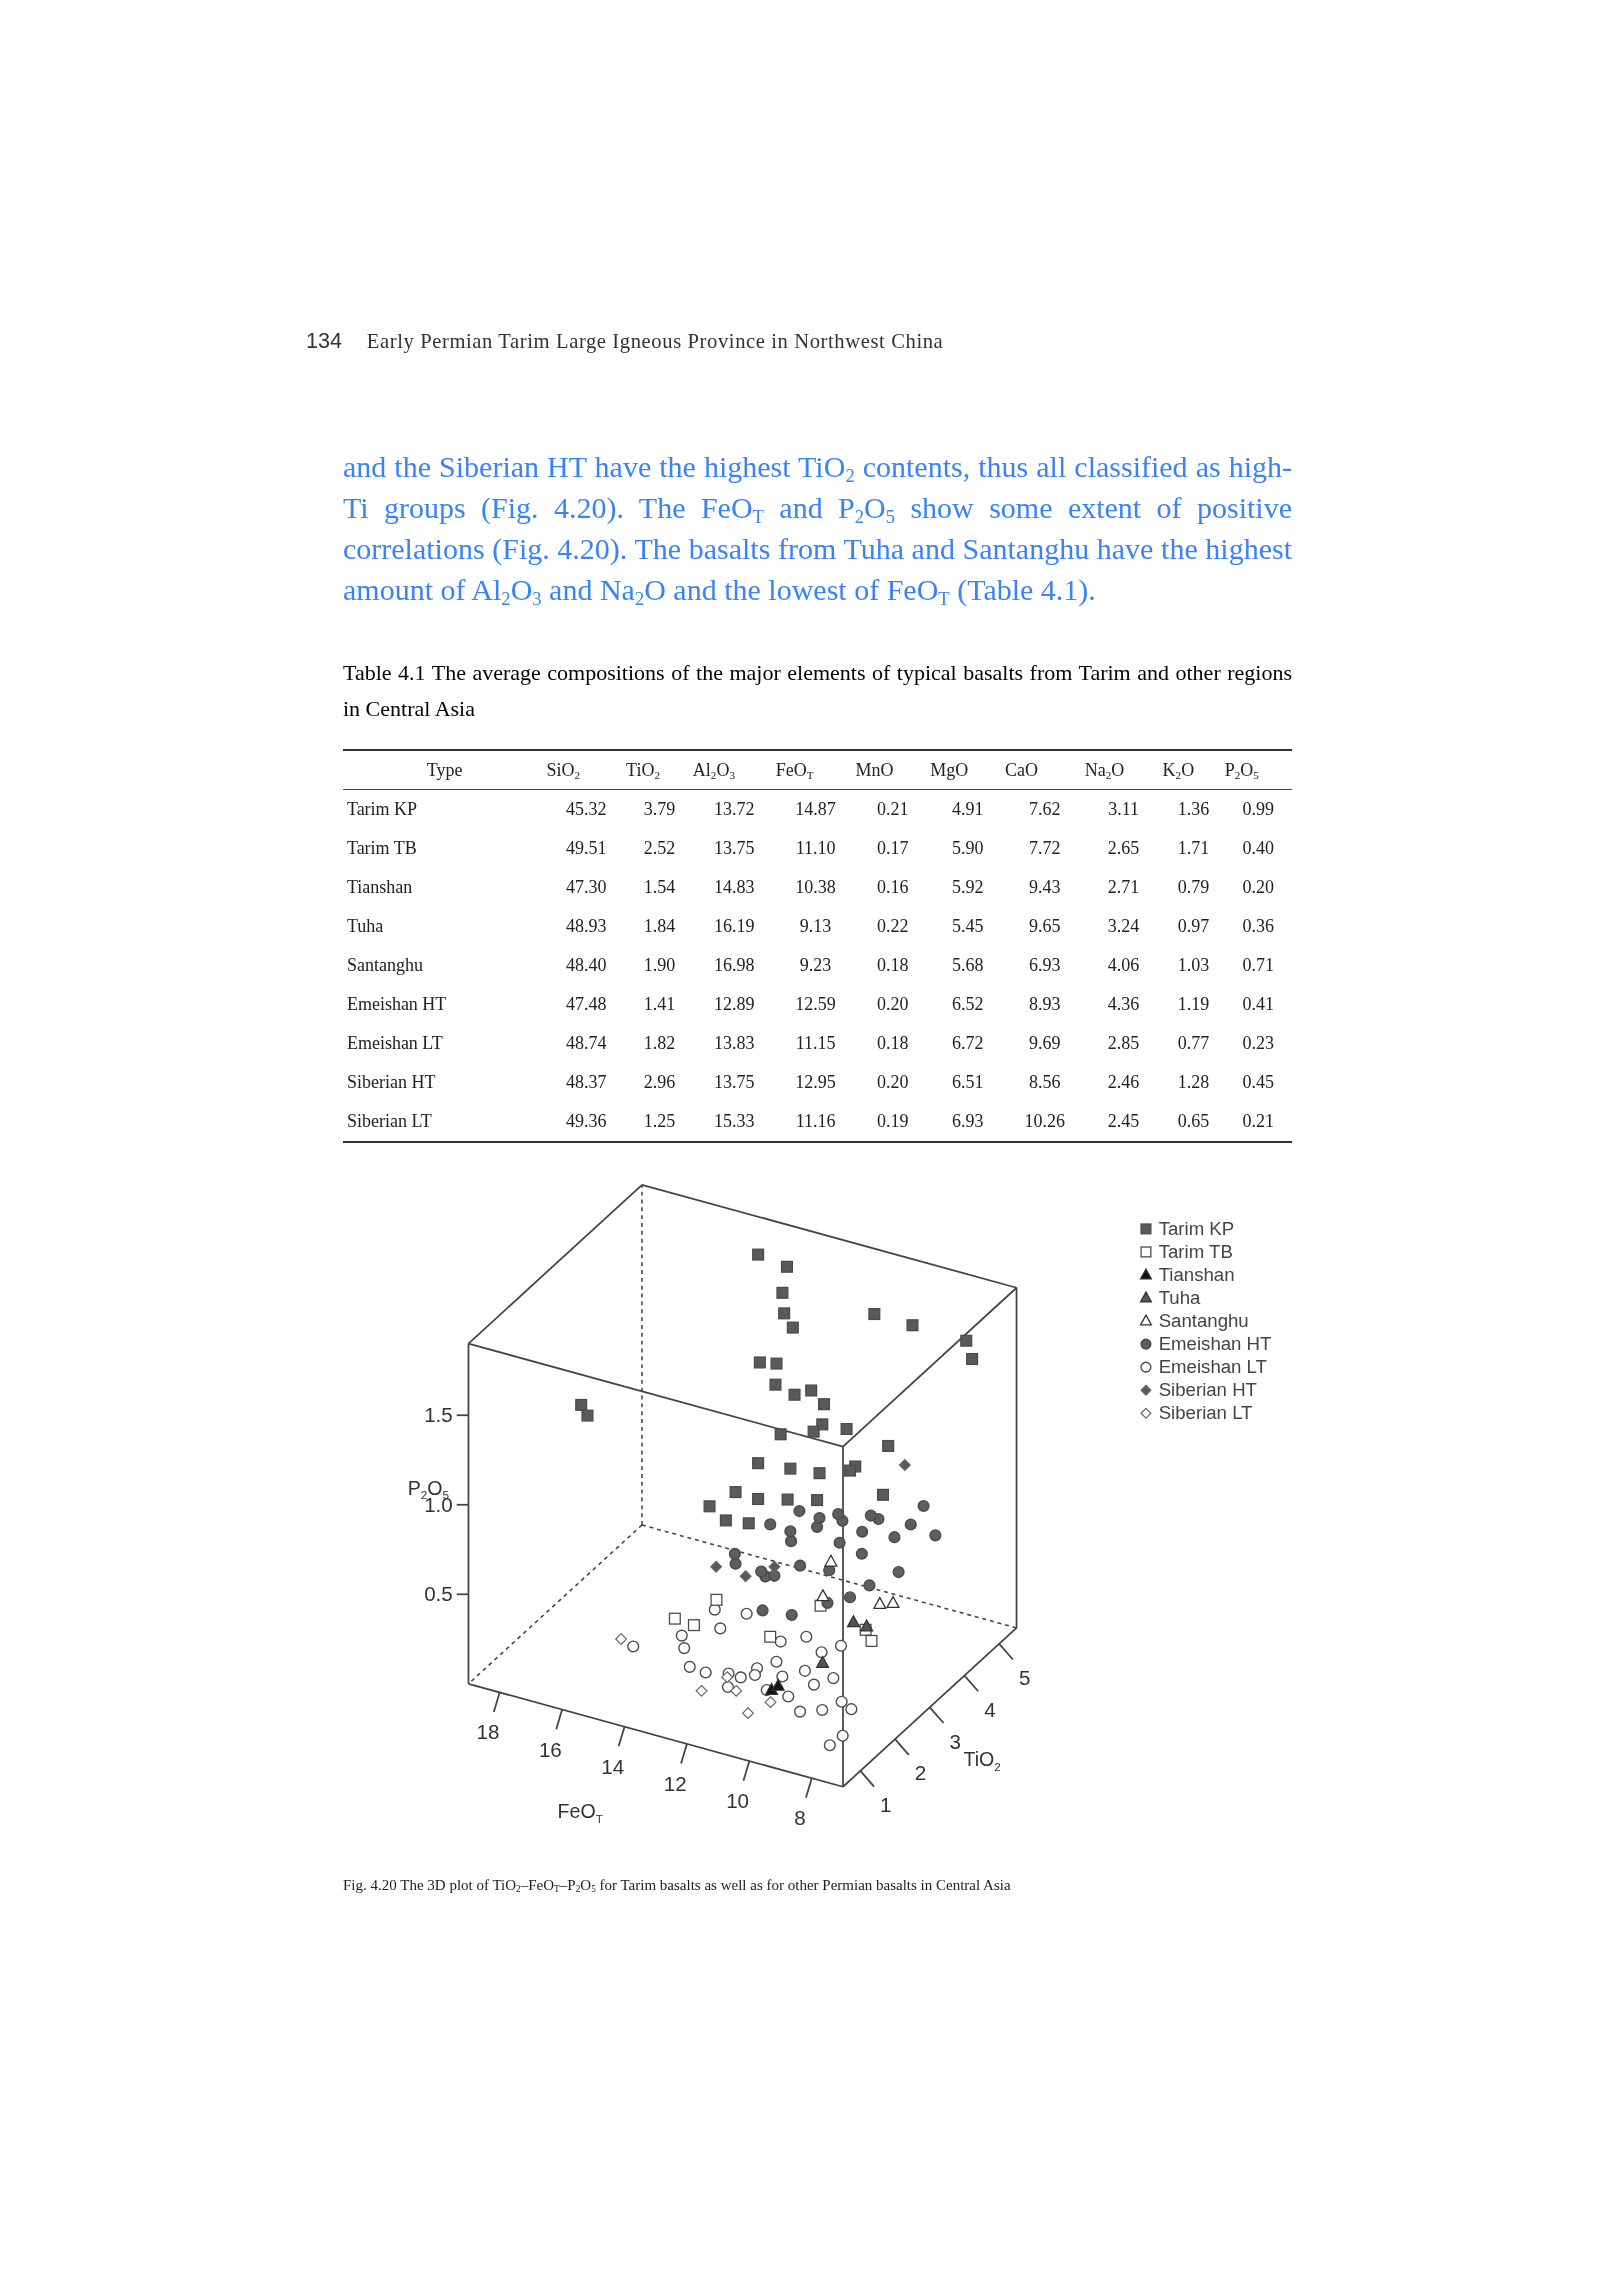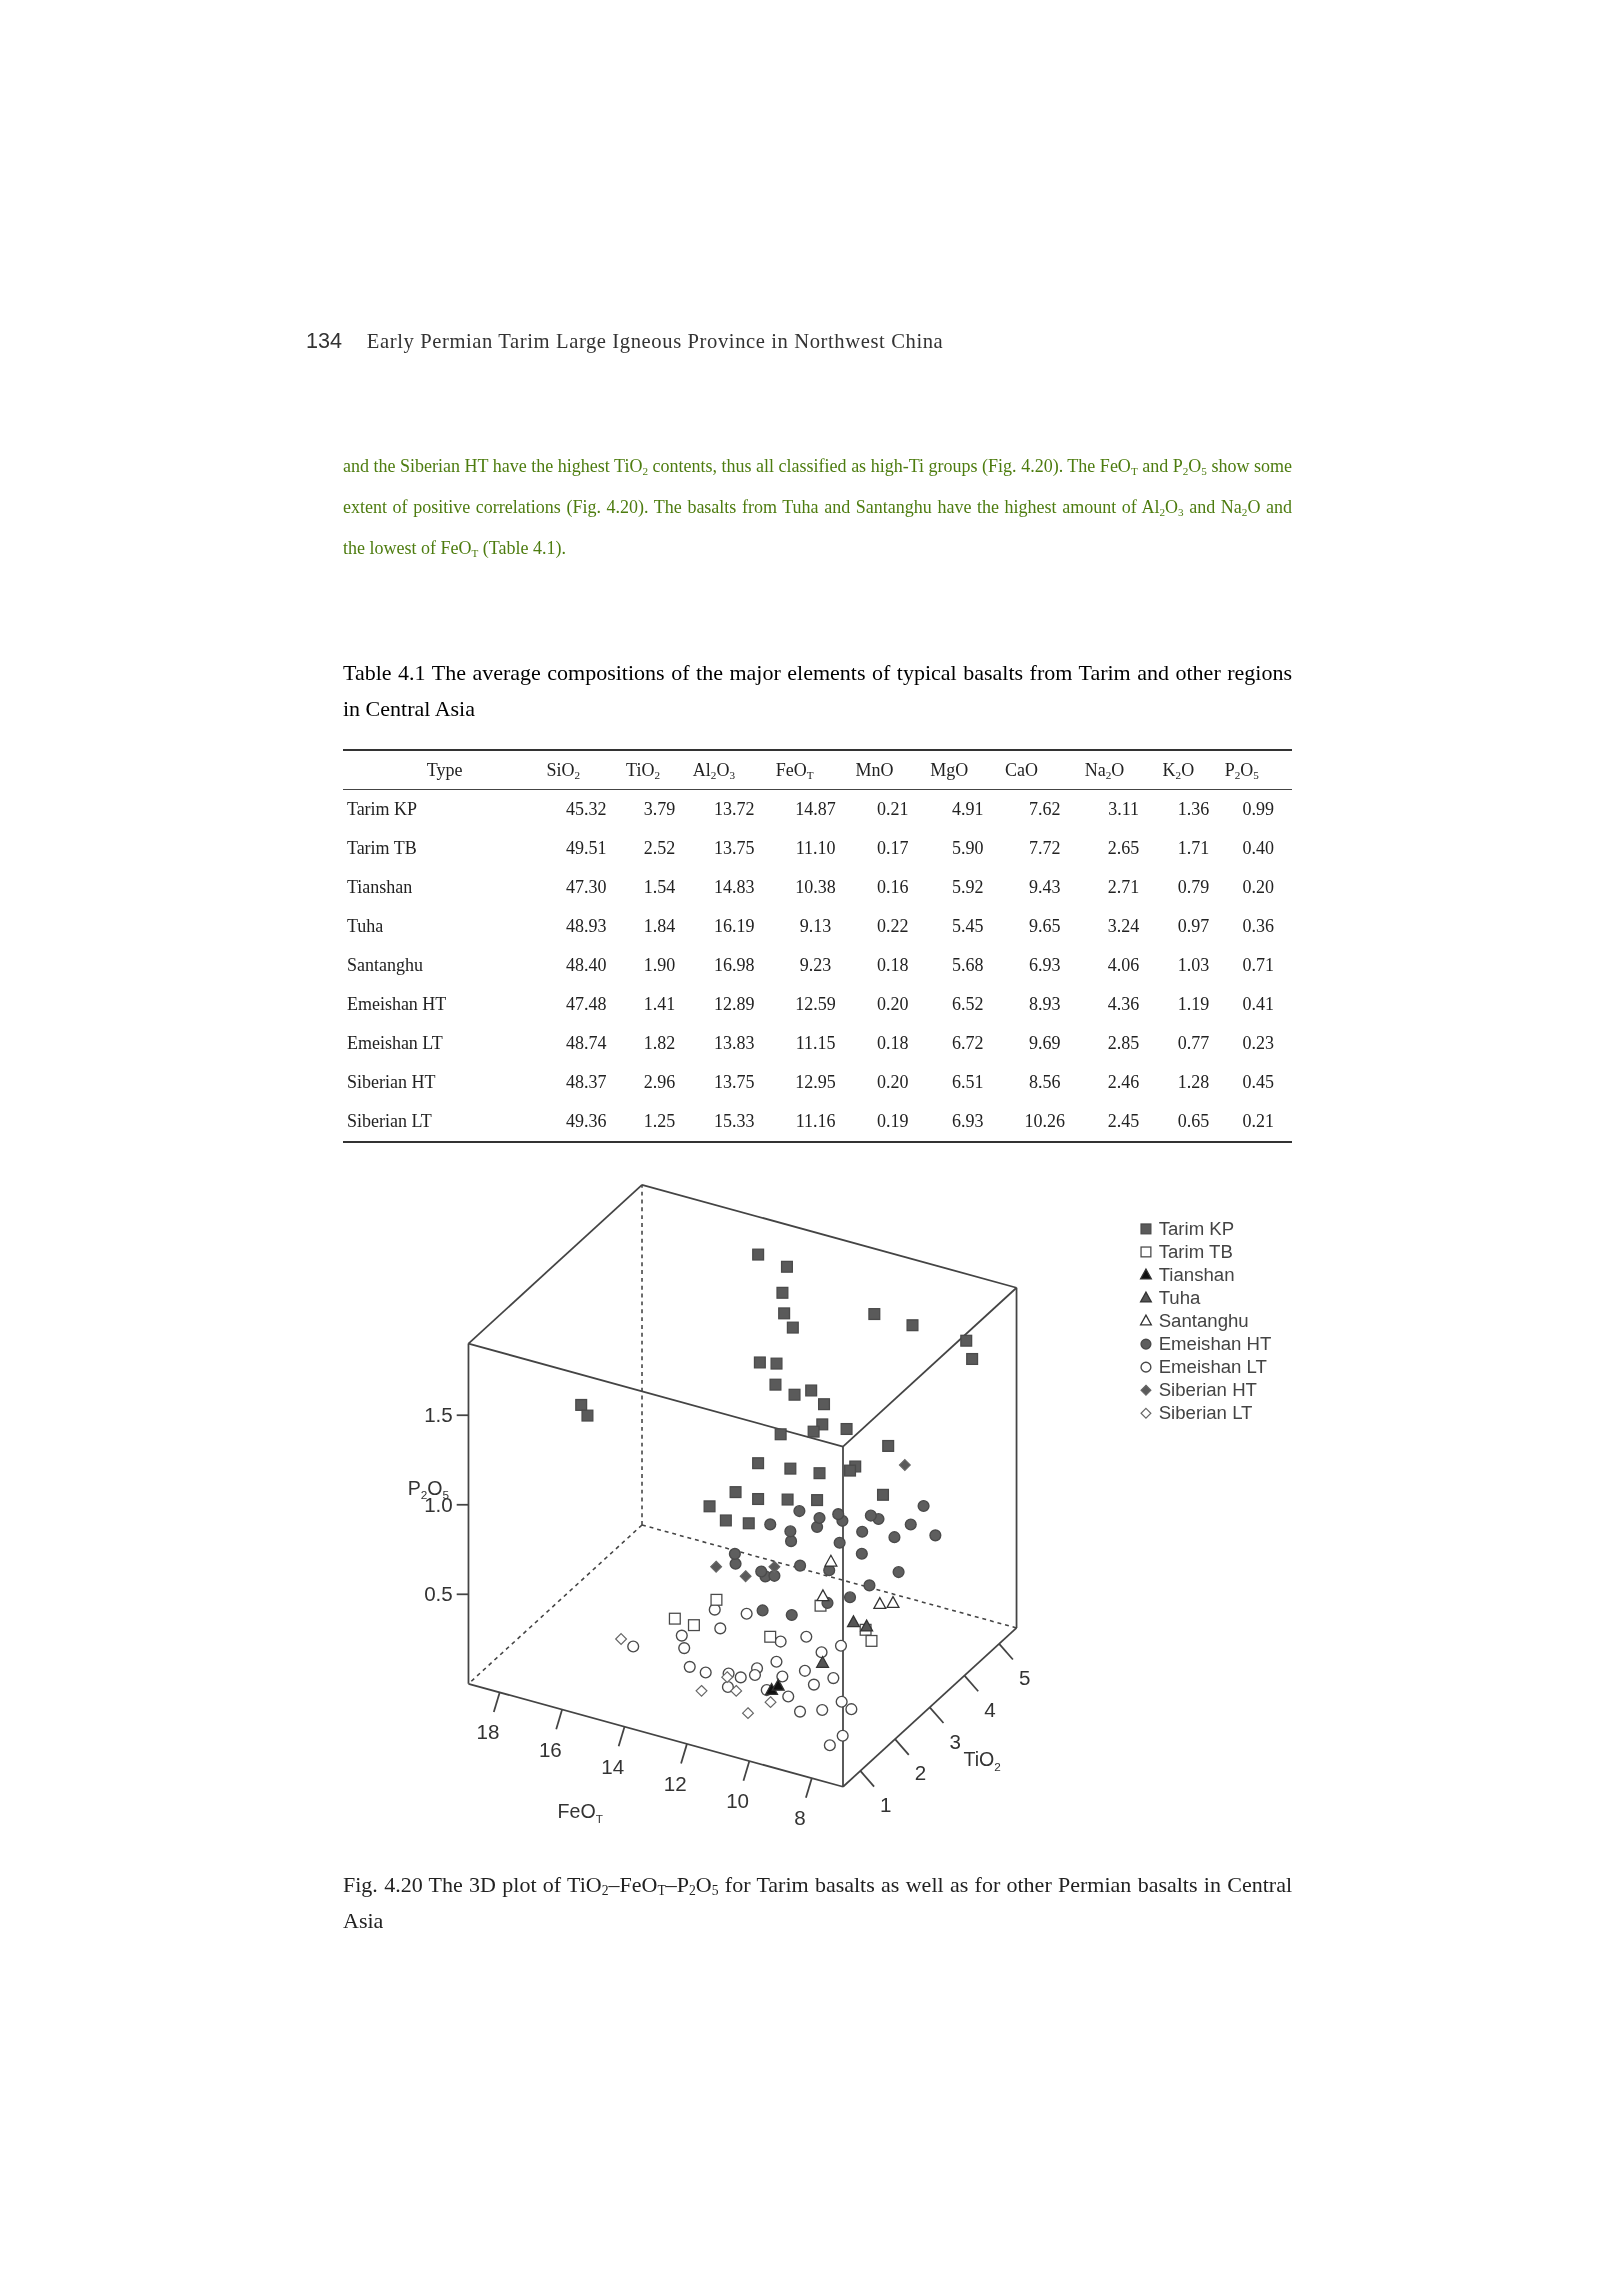--- a/index.html
+++ b/index.html
@@ -1,37 +1,37 @@
 <!DOCTYPE html>
 <html><head>
 <meta charset="utf-8">
 <style>
   html, body { margin: 0; padding: 0; background: #ffffff; }
   body { width: 1620px; height: 2292px; position: relative; overflow: hidden;
          font-family: "Liberation Serif", "DejaVu Serif", serif; color: #222; }
   .running-head { position: absolute; left: 306px; top: 328px; font-size: 20.6px; color: #333; white-space: nowrap; }
   .running-head .pno { font-family: "Liberation Sans", "DejaVu Sans", sans-serif; font-size: 21.6px; margin-right: 19.6px; }
   .running-head .title { letter-spacing: 0.6px; }
-  .para { position: absolute; left: 343px; top: 446px; width: 949px; font-size: 18px; line-height: 41px;
-          text-align: justify; color: #4d7c0f; }
+  .para { position: absolute; left: 343px; top: 446px; width: 949px; font-size: 30px; line-height: 41px;
+          text-align: justify; color: #3b82f6; }
   .para span { display: inline; }
   sub { font-size: 0.62em; vertical-align: -0.25em; line-height: 0; }
   .tcap { position: absolute; left: 343px; top: 655px; width: 949px; font-size: 22px; line-height: 36px;
           text-align: justify; color: #000000; }
   table.comp { position: absolute; left: 343px; top: 749px; width: 949px; border-collapse: collapse;
                font-size: 18px; color: #222; }
   table.comp thead tr { border-top: 2.5px solid #333; border-bottom: 1.5px solid #444; }
   table.comp tbody tr:last-child { border-bottom: 2.5px solid #333; }
   table.comp th { font-weight: normal; height: 38px; padding: 0; text-align: left; }
   table.comp td { height: 39px; padding: 0; text-align: center; }
   table.comp td.type { text-align: left; padding-left: 3.9px; }
   table.comp th.type { text-align: center; }
   .figure { position: absolute; left: 392px; top: 1166px; width: 902px; height: 667px; }
   .figure svg { position: absolute; left: 0; top: 0; }
-  .fcap { position: absolute; left: 343px; top: 1867px; width: 949px; font-size: 22px; line-height: 36px;
+  .fcap { position: absolute; left: 343px; top: 1867px; width: 949px; font-size: 15px; line-height: 36px;
           text-align: justify; color: #222; }
   .axis-text { font-family: "Liberation Sans", "DejaVu Sans", sans-serif; fill: #333; }
   .legend-text { font-family: "Liberation Sans", "DejaVu Sans", sans-serif; fill: #444; font-size: 19px; }
 </style>
 </head>
 <body>
 
 <div class="running-head">
   <span class="pno">134</span>
   <span class="title">Early Permian Tarim Large Igneous Province in Northwest China</span>

